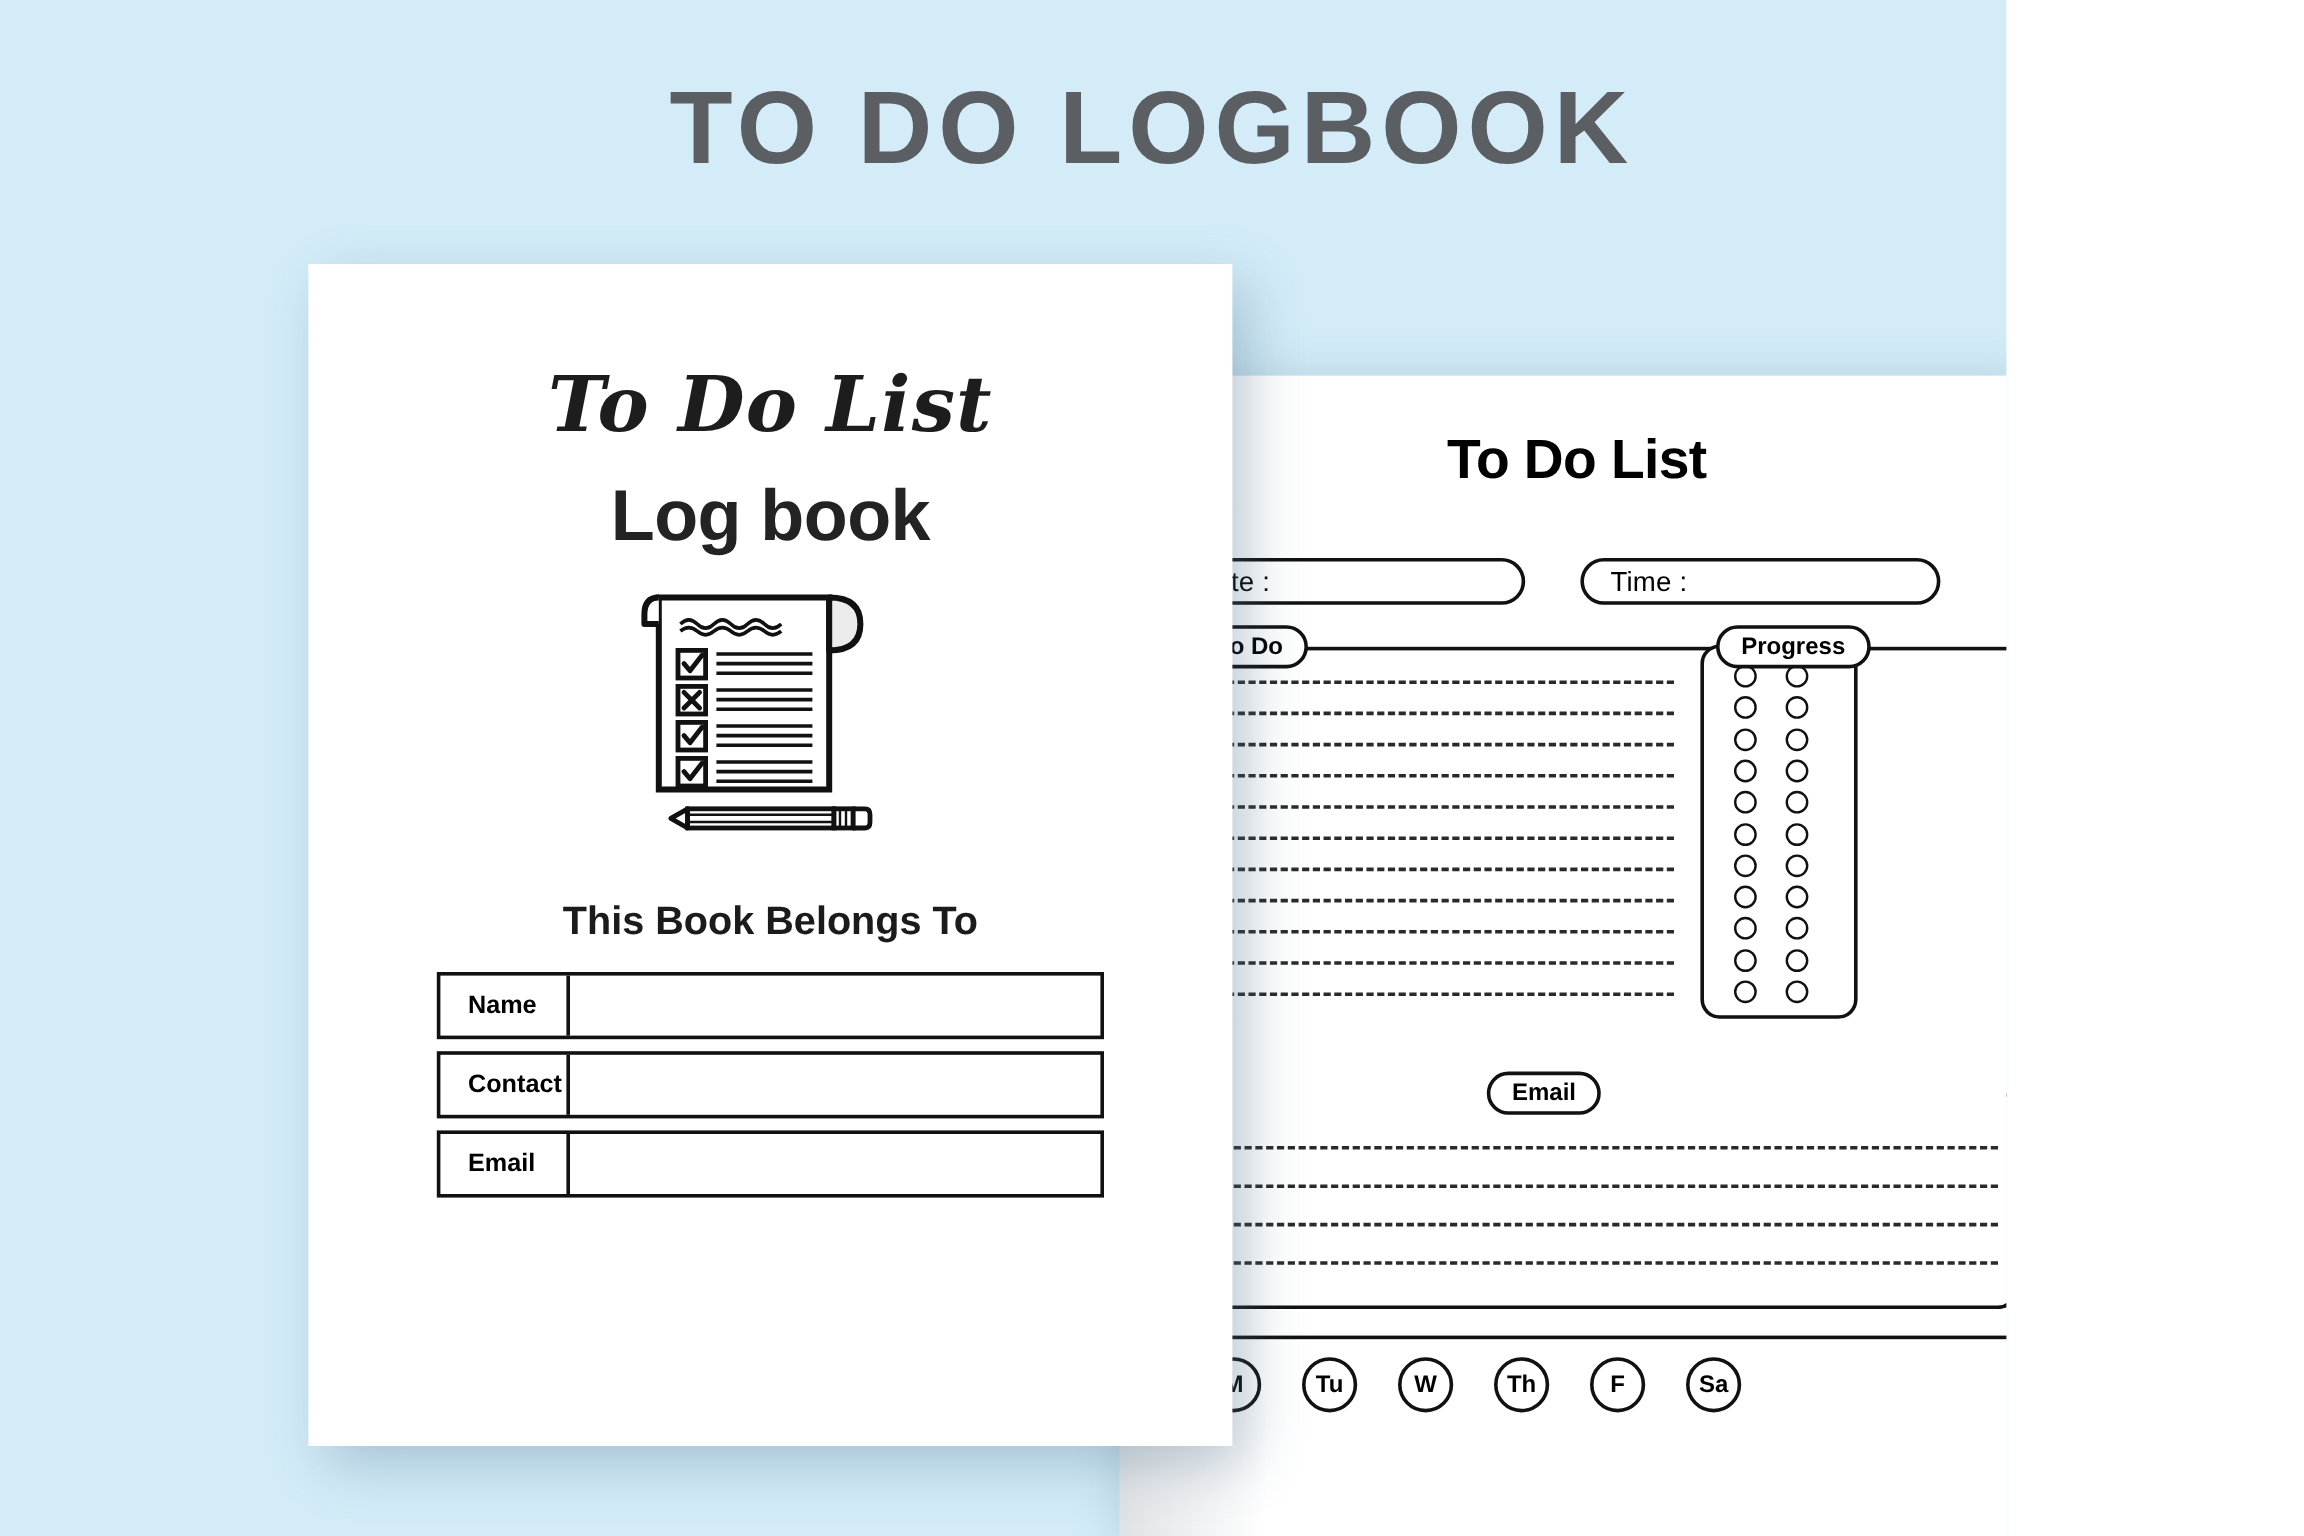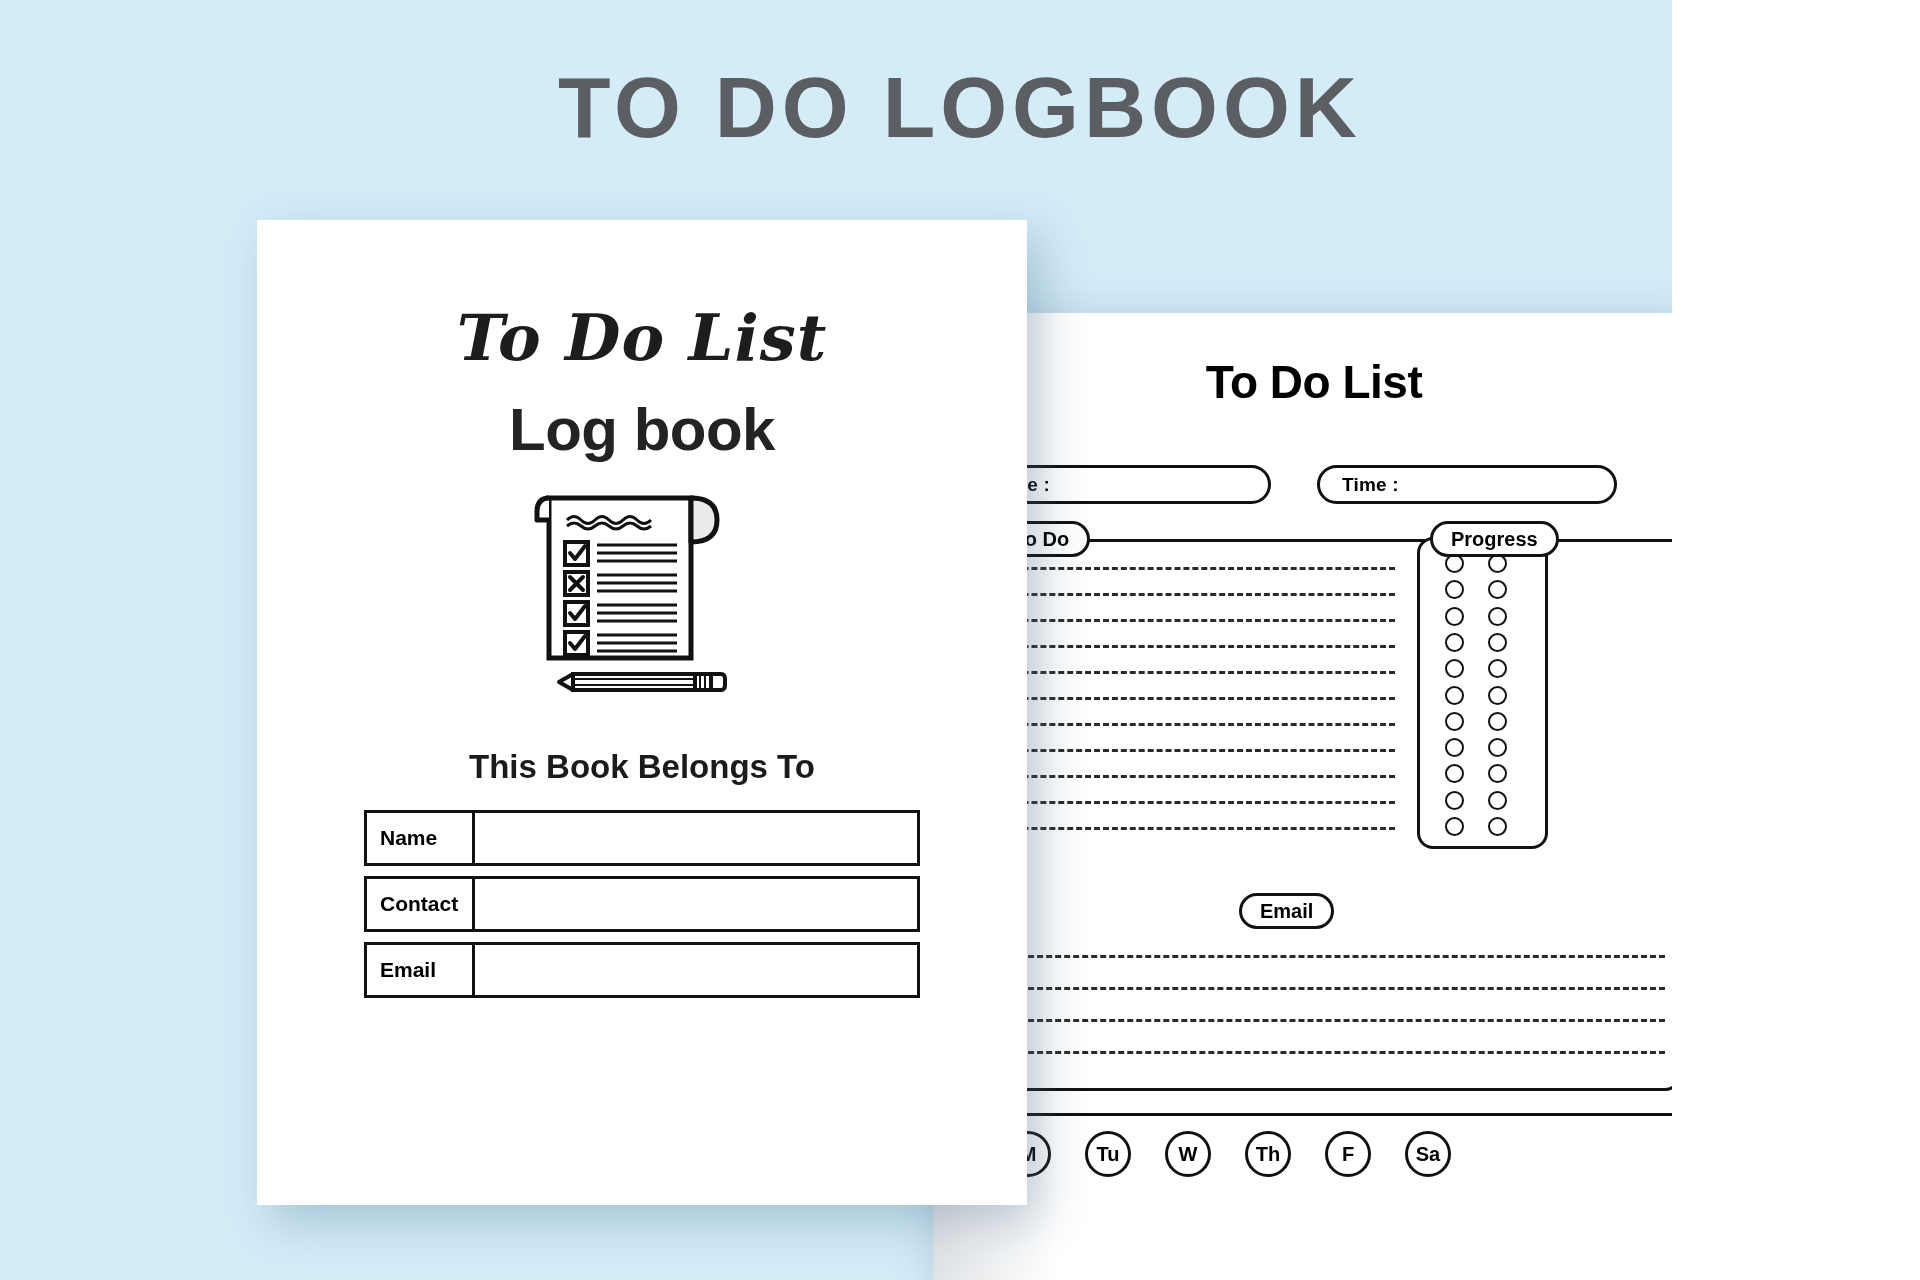--- a/index.html
+++ b/index.html
@@ -59,21 +59,21 @@
     position: absolute;
     height: 39px;
     border: 3px solid #111;
     border-radius: 22px;
     background: #fff;
     box-sizing: border-box;
   }
   .pill-field span {
     position: absolute; left: 22px; top: 50%;
     transform: translateY(-50%);
-    font-size: 19px; font-weight: bold; color: #000;
+    font-size: 23px; font-weight: normal; color: #000;
     letter-spacing: .2px;
   }
   #date-field { left: 38px; top: 152px; width: 300px; }
   #time-field { left: 384px; top: 152px; width: 300px; }
 
   
   .hdr-pill {
     position: absolute;
     height: 36px;
     border: 3px solid #111;
@@ -200,21 +200,21 @@
     left: 107px; width: 556px; height: 56px;
     border: 3px solid #111;
     box-sizing: border-box;
     display: flex;
     background: #fff;
   }
   .belongs-label {
     width: 108px;
     border-right: 3px solid #111;
     display: flex; align-items: center;
-    padding-left: 13px;
+    padding-left: 23px;
     box-sizing: border-box;
     font-size: 21px; font-weight: bold; color: #000;
   }
   .belongs-value { flex: 1; }
 
   svg { display: block; }
 </style>
 </head>
 <body>
 

